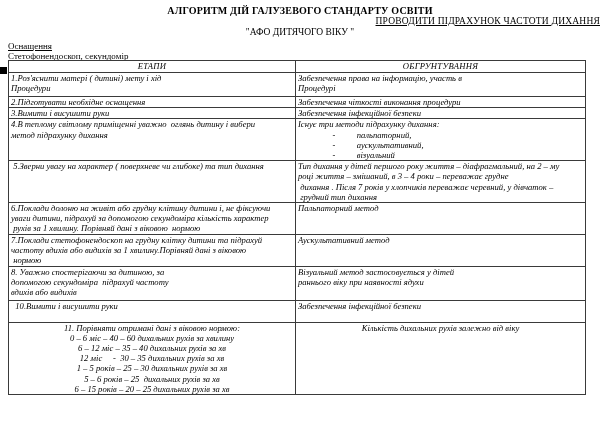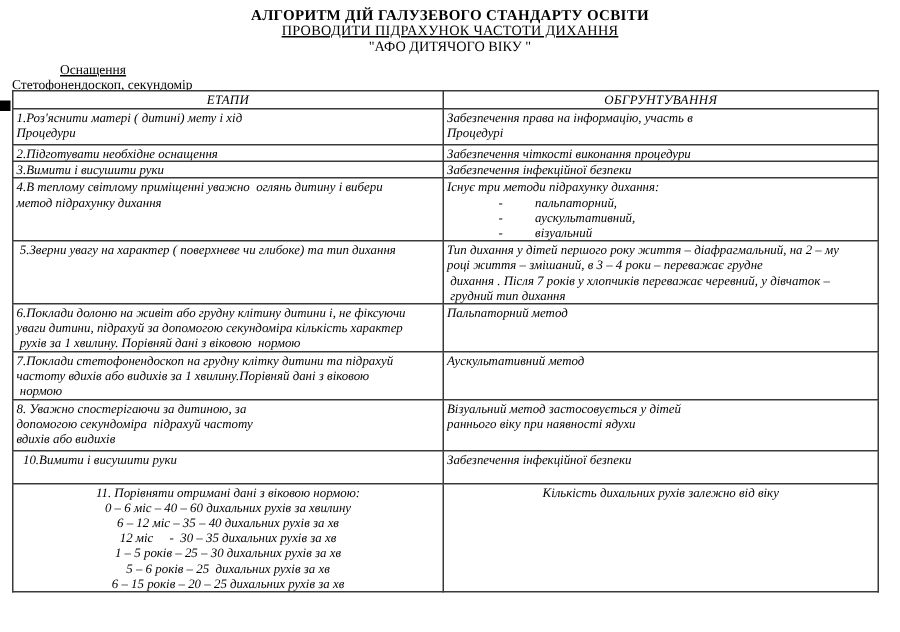--- a/index.html
+++ b/index.html
@@ -6,24 +6,24 @@
   body {
     width: 600px; height: 421px;
     position: relative;
     background: #ffffff;
     color: #000000;
     font-family: "Liberation Serif", "DejaVu Serif", serif;
     overflow: hidden;
   }
   .doc-header { padding-top: 5px; text-align: center; }
   .title-1 { font-size: 10px; font-weight: bold; line-height: 11px; letter-spacing: 0.2px; }
-  .title-2 { font-size: 9.5px; line-height: 11px; text-decoration: underline; letter-spacing: 0.2px; }
+  .title-2 { font-size: 9.5px; line-height: 11px; text-decoration: underline; letter-spacing: 0.2px; text-align: right; }
   .title-3 { font-size: 9.5px; line-height: 11px; }
   .equipment { margin: 3px 0 0 8px; font-size: 9px; line-height: 10px; }
-  .equip-heading { text-decoration: underline; margin-left: 32px; }
+  .equip-heading { text-decoration: underline; }
   .margin-square { position: absolute; left: 0; top: 67px; width: 7px; height: 7px; background: #000; }
   table.proc {
     position: absolute; left: 8px; top: 60px;
     width: 577px;
     border-collapse: collapse; table-layout: fixed;
     background: #fff;
   }
   table.proc col.c1 { width: 287px; }
   table.proc col.c2 { width: 290px; }
   table.proc th, table.proc td {

